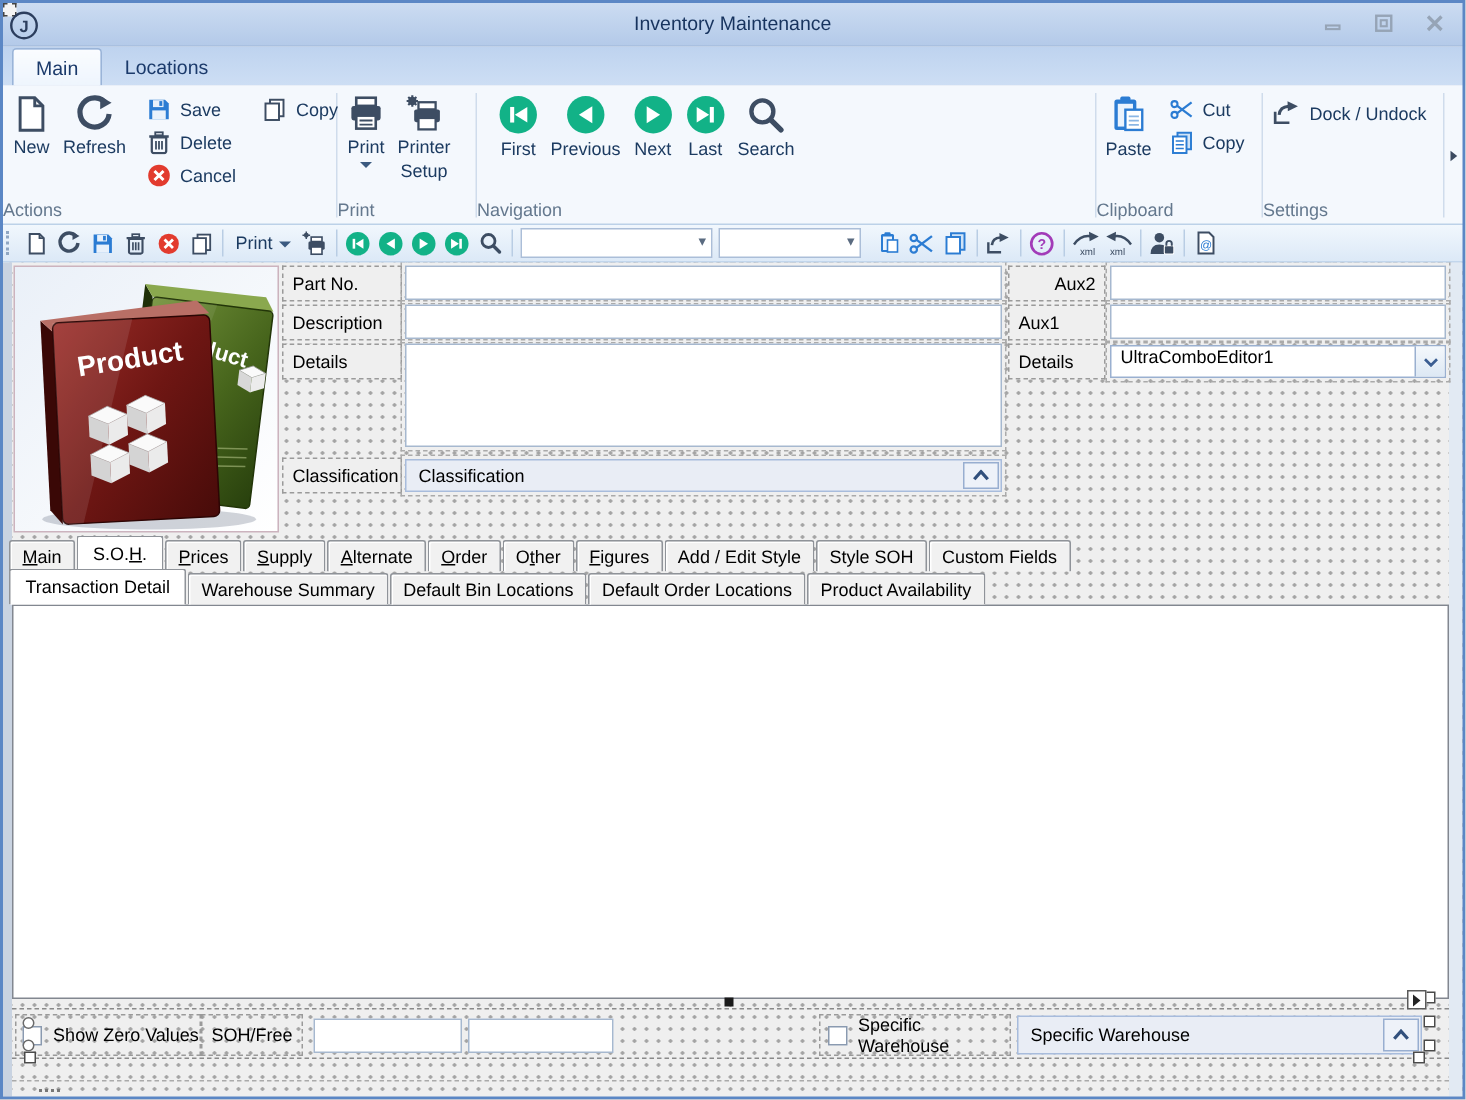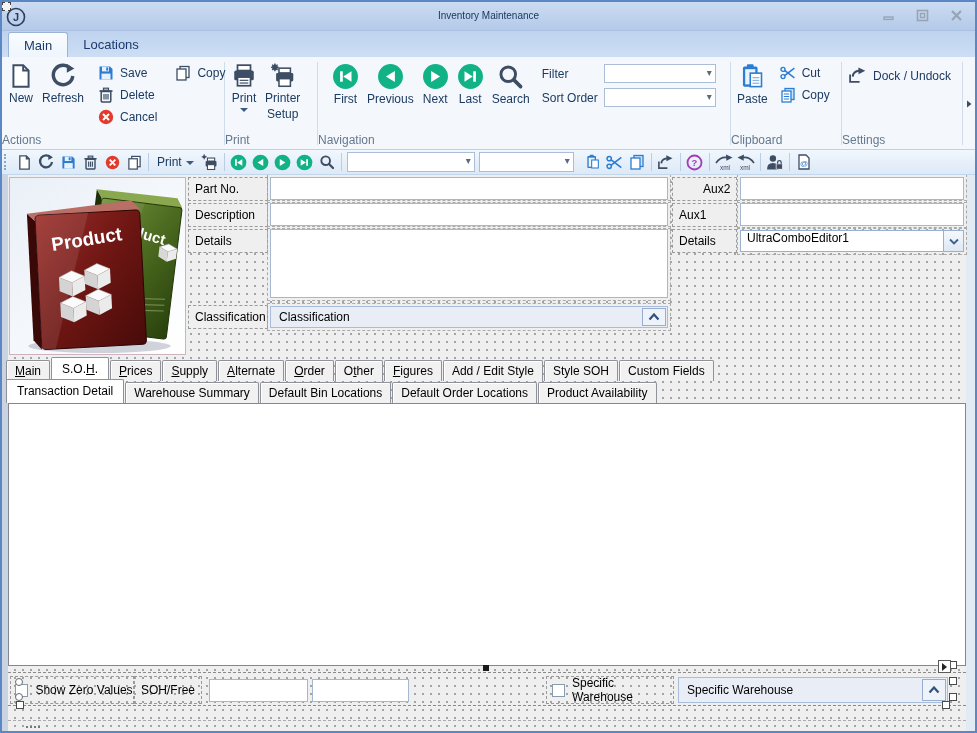--- a/index.html
+++ b/index.html
@@ -6,21 +6,21 @@
   body { background:#9aa4b2; }
   #window { position:relative; width:977px; height:733px; background:#f0f0f0; overflow:hidden; }
   #window::after { content:""; position:absolute; inset:0; border:2px solid #5b87c5; pointer-events:none; z-index:60; }
   .abs { position:absolute; }
 
   
   .titlebar { left:0; top:0; width:977px; height:31px;
     background:linear-gradient(#cdddf2,#b4cae9); border-bottom:1px solid #a9c0e0; z-index:5; }
   .designer-chip { left:2px; top:2px; width:9px; height:9px; background:#f4f4f4; border:1px dashed #444; }
   .appicon { left:5px; top:6px; width:22px; height:22px; }
-  .title { left:0; top:0; width:977px; text-align:center; line-height:31px; font-size:10px; color:#17335e; }
+  .title { left:0; top:0; width:977px; text-align:center; line-height:31px; font-size:13px; color:#17335e; }
   .winbtns { right:14px; top:9px; display:flex; gap:21px; }
   .winbtn { width:13px; height:13px; display:flex; align-items:center; justify-content:center; }
 
   
   .tabrow { left:0; top:31px; width:977px; height:26px;
     background:linear-gradient(#bed3ef,#cddef4); display:flex; align-items:flex-end; padding-left:8px; z-index:4; }
   .rtab { height:25px; line-height:25px; padding:0 15px; font-size:13px; color:#1b3a6b; }
   .rtab.sel { background:linear-gradient(#fafcff,#eef5fd); border:1px solid #9ab4d8; border-bottom:none;
     border-radius:3px 3px 0 0; }
   .collapse-btn { right:14px; top:37px; }
@@ -271,34 +271,20 @@
           <rect x="15.6" y="8" width="2.6" height="10" fill="#fff"></rect>
           </svg>
         <span>Last</span>
       </div>
       <div class="bigbtn">
         <svg width="27" height="27" viewBox="0 0 24 24">
           <circle cx="10" cy="10" r="6.5" fill="none" stroke="#3d4d63" stroke-width="2.6"></circle>
           <line x1="15" y1="15" x2="21" y2="21" stroke="#3d4d63" stroke-width="3.2" stroke-linecap="round"></line>
           </svg>
         <span>Search</span>
-      </div>
-      <div class="filters">
-        <div class="frow">
-          <span class="flabel">Filter</span>
-          <div class="cmb" style="width:112px;">
-            <span></span>
-          </div>
-        </div>
-        <div class="frow">
-          <span class="flabel">Sort Order</span>
-          <div class="cmb" style="width:112px;">
-            <span></span>
-          </div>
-        </div>
       </div>
       <div class="glabel">Navigation</div>
     </div>
     <div class="gsep"></div>
 
     <div class="rgroup" style="width:110px;">
       <div class="bigbtn">
         <svg width="27" height="27" viewBox="0 0 24 24">
           <rect x="3.5" y="3" width="13" height="18" rx="1.5" fill="#2b7cd3"></rect>
           <rect x="7" y="1.2" width="6" height="3.6" rx="1" fill="#2b7cd3"></rect>

